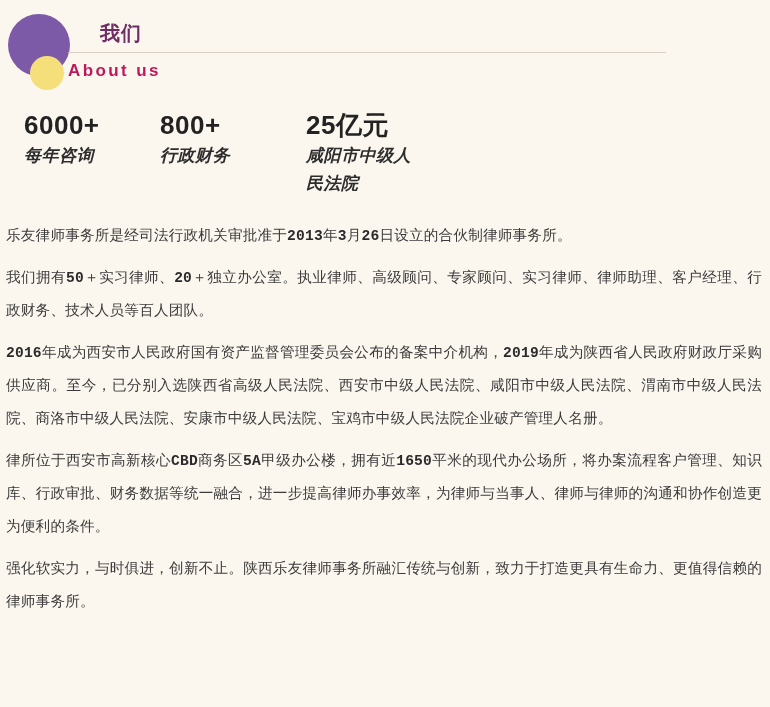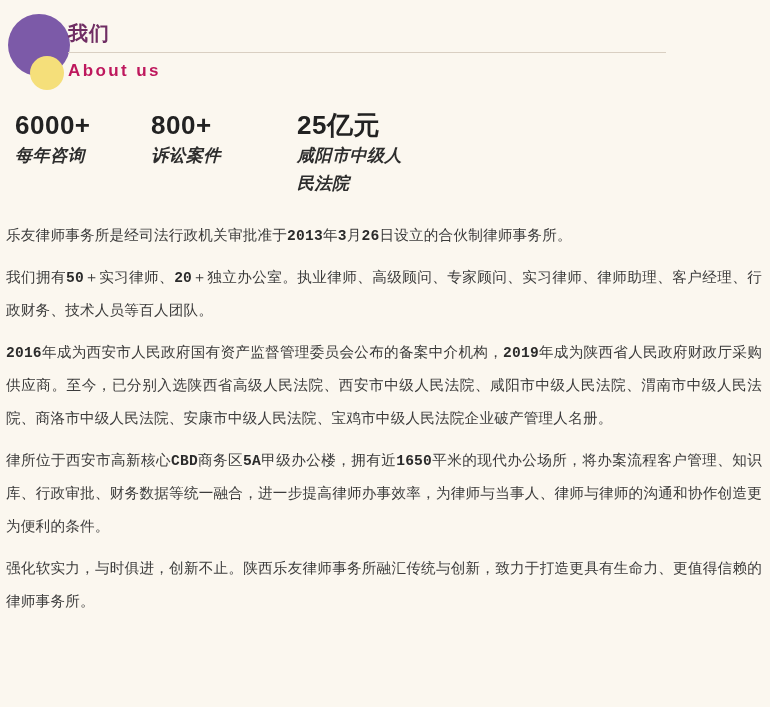--- a/index.html
+++ b/index.html
@@ -44,38 +44,39 @@
     left: 68px;
     top: 20px;
     width: 600px;
   }
   .title-cn {
     font-size: 20px;
     font-weight: bold;
     color: #6f2d63;
     letter-spacing: 1px;
     line-height: 26px;
+    margin-left: 32px;
   }
   .title-rule {
     margin-top: 6px;
     border-bottom: 1px solid #d9cfc2;
     width: 598px;
   }
   .title-en {
     margin-top: 8px;
     font-size: 17px;
     font-weight: bold;
     color: #be185d;
     letter-spacing: 2.4px;
   }
 
   
   .stats {
     margin: 12px 0 0 0;
-    padding: 0 15px;
+    padding: 0 24px;
     display: flex;
     align-items: flex-start;
   }
   .stat {
     padding-right: 18px;
   }
   .stat-num {
     font-size: 26px;
     font-weight: bold;
     color: #222;
@@ -128,21 +129,21 @@
   </div>
 </div>
 
 <div class="stats">
   <div class="stat">
     <div class="stat-num">6000+</div>
     <div class="stat-label">每年咨询</div>
   </div>
   <div class="stat">
     <div class="stat-num">800+</div>
-    <div class="stat-label">诉讼案件</div>
+    <div class="stat-label">行政财务</div>
   </div>
   <div class="stat">
     <div class="stat-num">25亿元</div>
     <div class="stat-label">咸阳市中级人民法院</div>
   </div>
 </div>
 
 <div class="body-copy">
 
   <p class="para">

